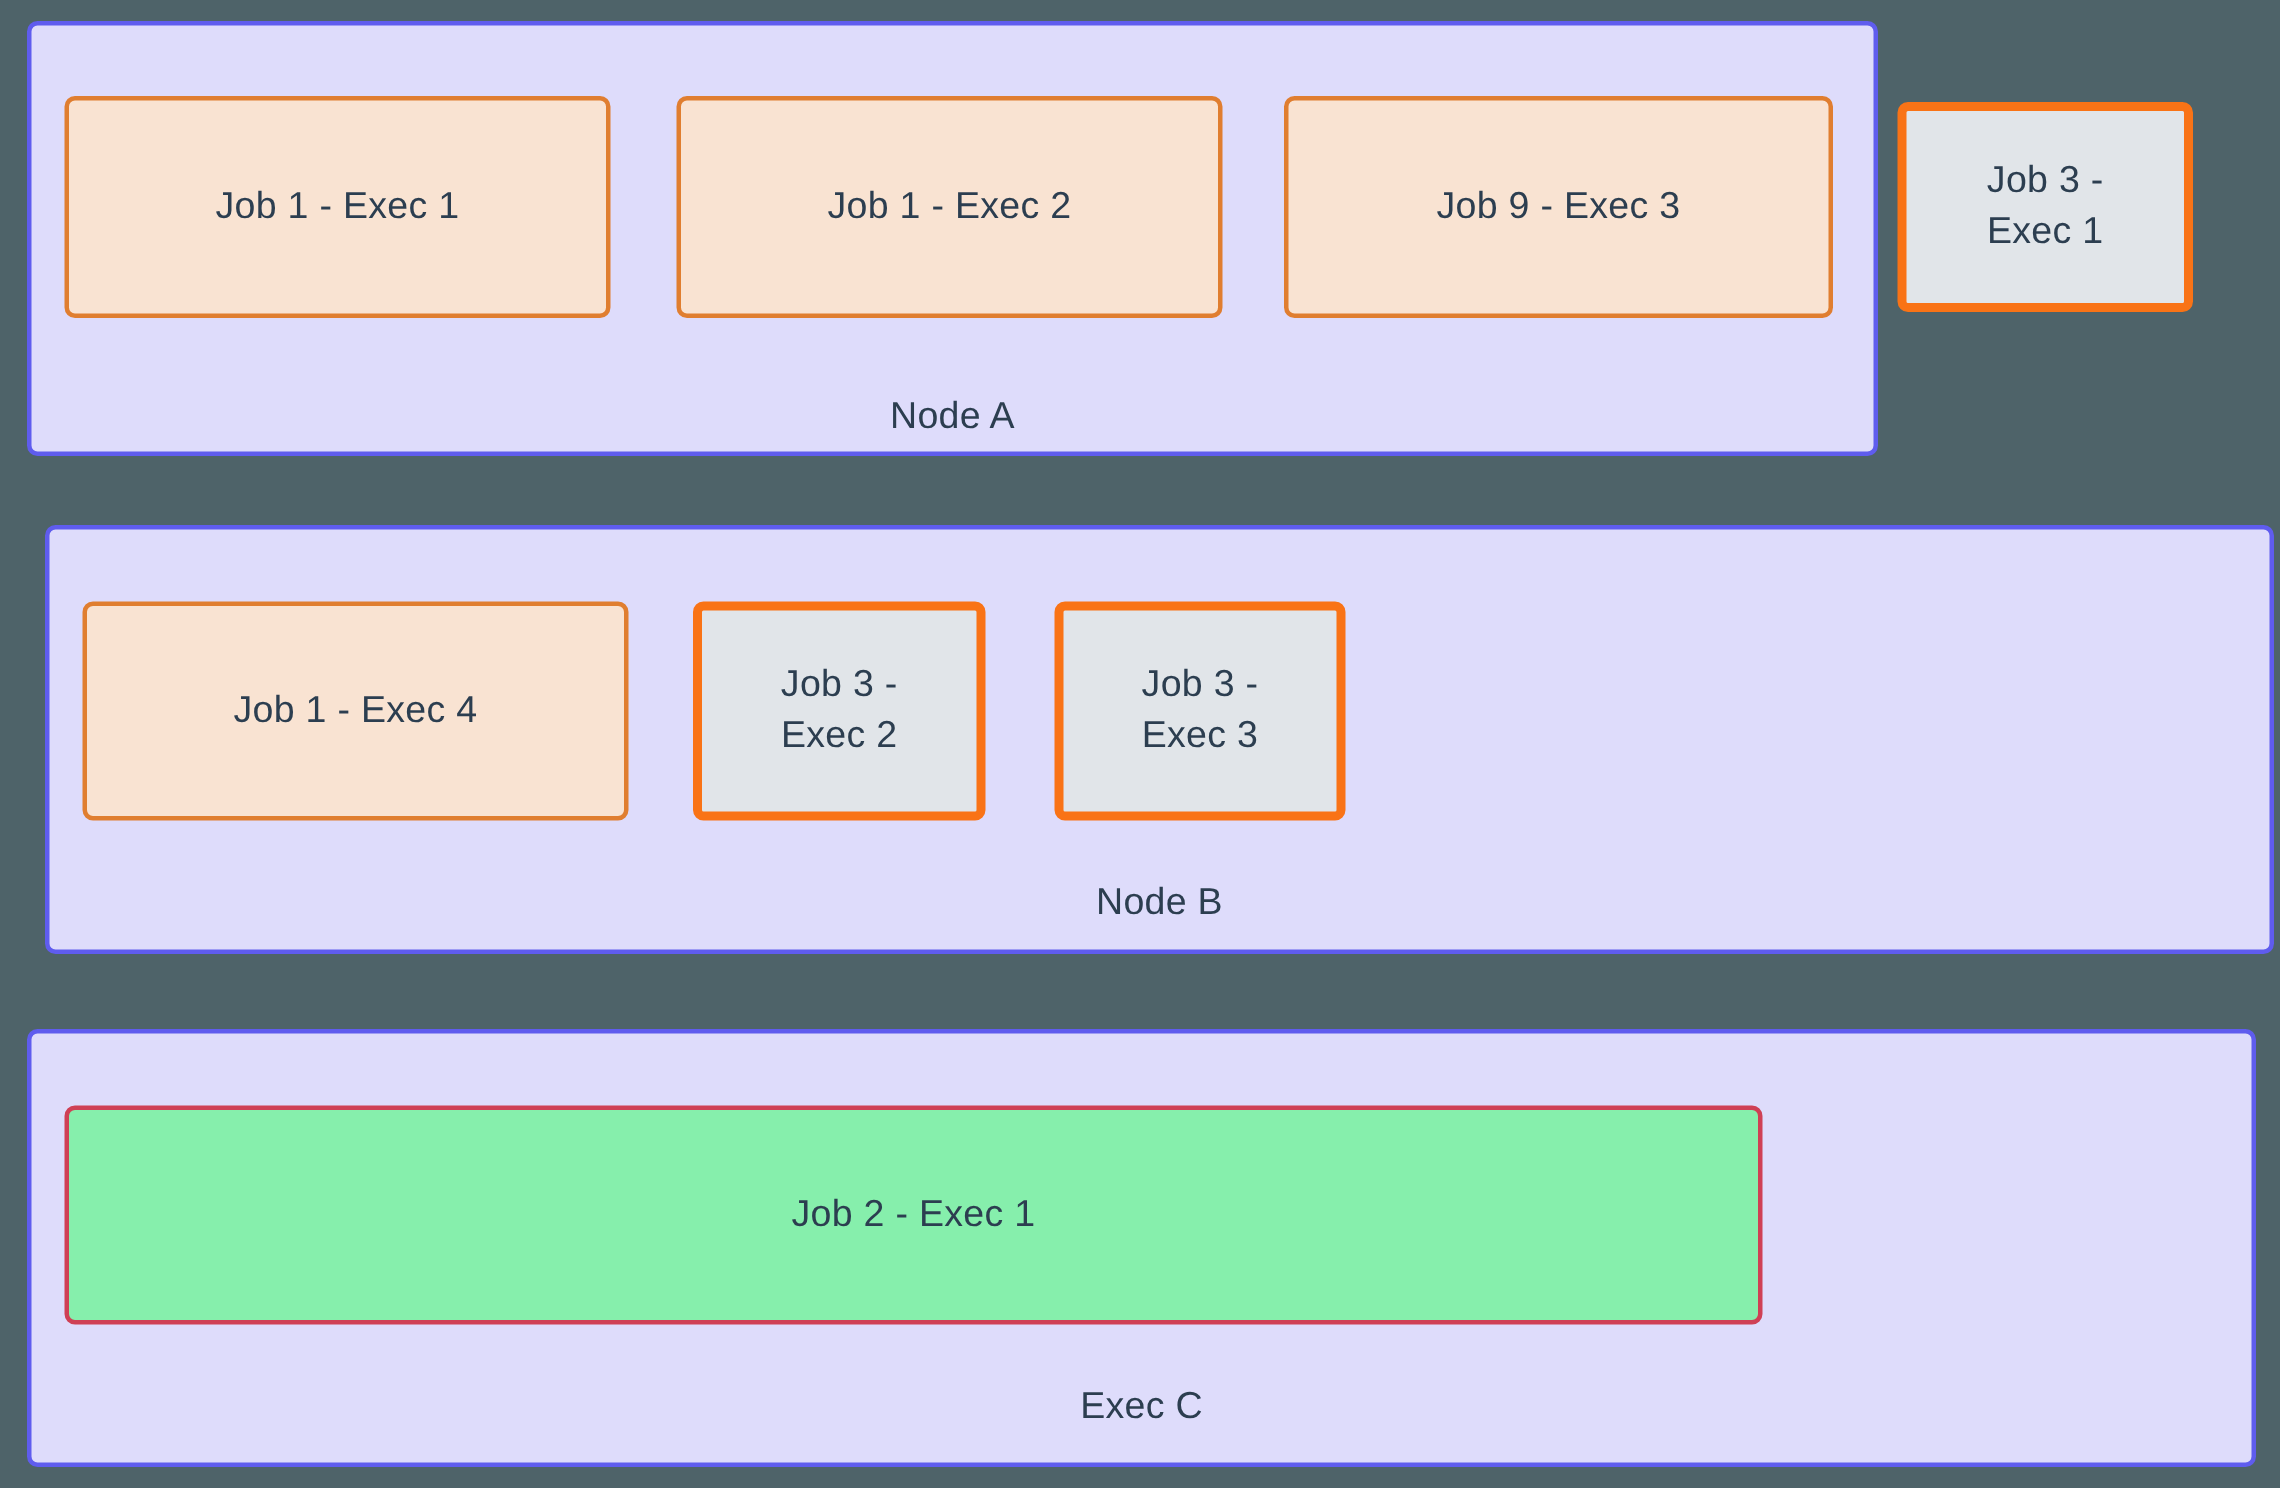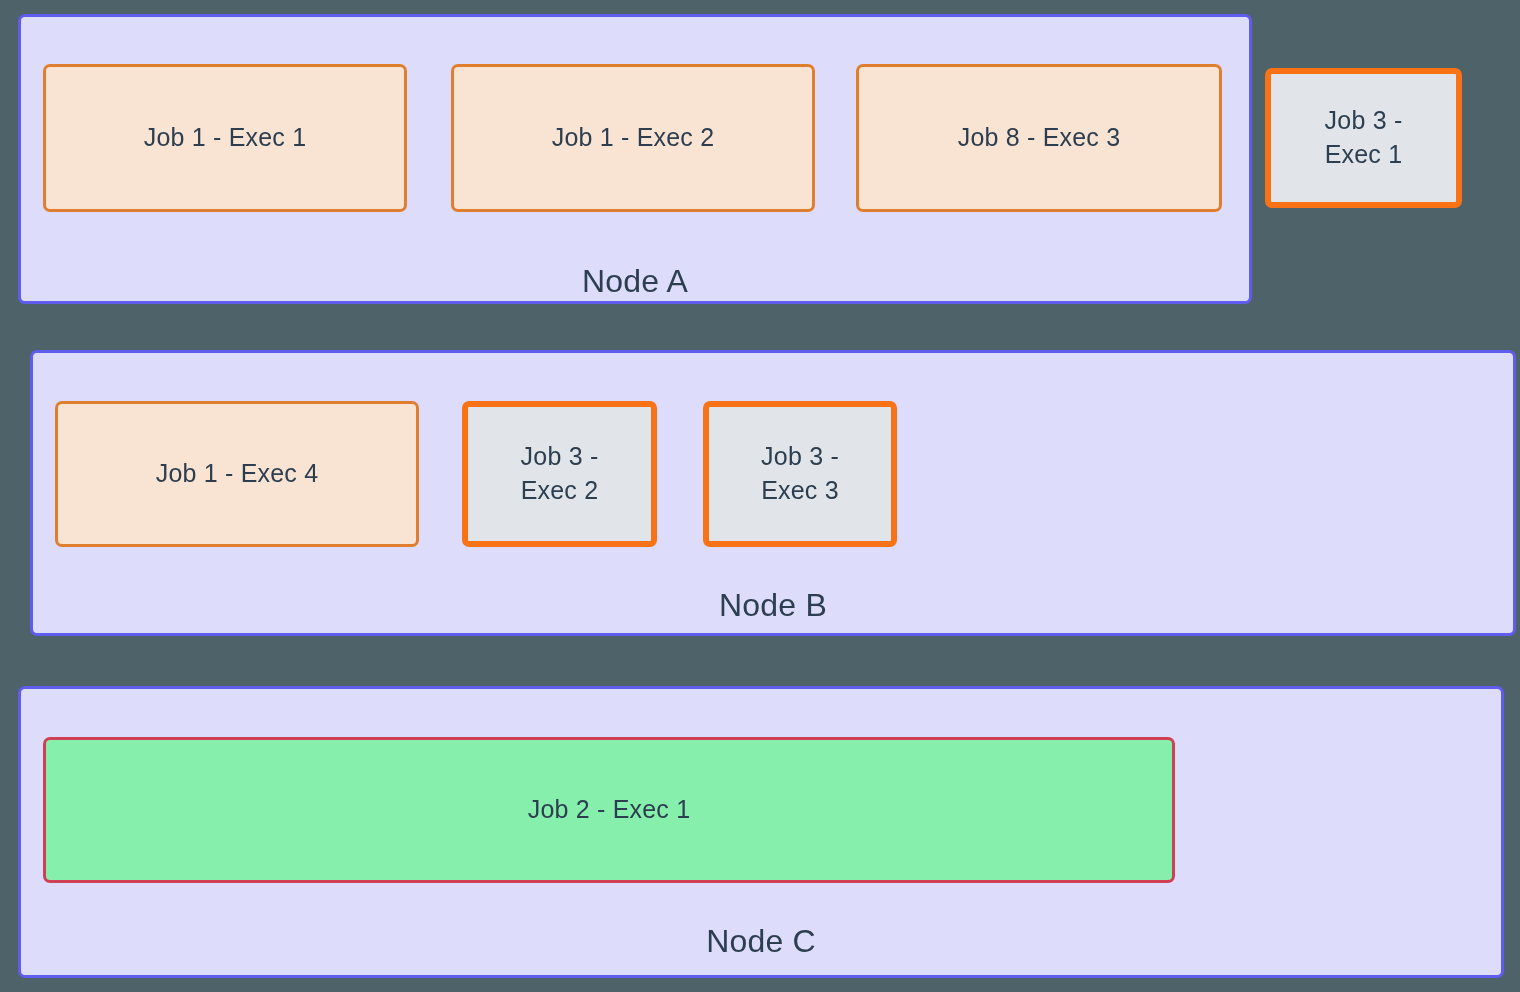--- a/index.html
+++ b/index.html
@@ -27,21 +27,21 @@
     border: 3px solid #5f5cee;
     border-radius: 7px;
     box-sizing: border-box;
   }
 
   .node-label {
     position: absolute;
     left: 0;
     right: 0;
     text-align: center;
-    font-size: 32px;
+    font-size: 25px;
     color: #2c3e50;
     letter-spacing: 0.2px;
     line-height: 1;
   }
 
   
   .exec {
     position: absolute;
     box-sizing: border-box;
     border-radius: 7px;
@@ -92,33 +92,33 @@
   #node-c-job2e1 { left: 22px; top: 48px; width: 1132px; height: 146px; }
 </style>
 </head>
 <body>
 
 <div class="canvas">
 
   <div class="node" id="node-a">
     <div class="exec orange" id="node-a-job1e1">Job 1 - Exec 1</div>
     <div class="exec orange" id="node-a-job1e2">Job 1 - Exec 2</div>
-    <div class="exec orange" id="node-a-job1e3">Job 8 - Exec 3</div>
+    <div class="exec orange" id="node-a-job1e3">Job 9 - Exec 3</div>
     <div class="exec gray" id="node-a-job3e1">Job  3 -
 Exec 1</div>
     <div class="node-label">Node A</div>
   </div>
 
   <div class="node" id="node-b">
     <div class="exec orange" id="node-b-job1e4">Job 1 - Exec 4</div>
     <div class="exec gray" id="node-b-job3e2">Job 3 -
 Exec 2</div>
     <div class="exec gray" id="node-b-job3e3">Job  3 -
 Exec 3</div>
     <div class="node-label">Node B</div>
   </div>
 
   <div class="node" id="node-c">
     <div class="exec red" id="node-c-job2e1">Job 2 - Exec 1</div>
-    <div class="node-label">Node C</div>
+    <div class="node-label">Exec C</div>
   </div>
 
 </div>
 
 </body></html>

